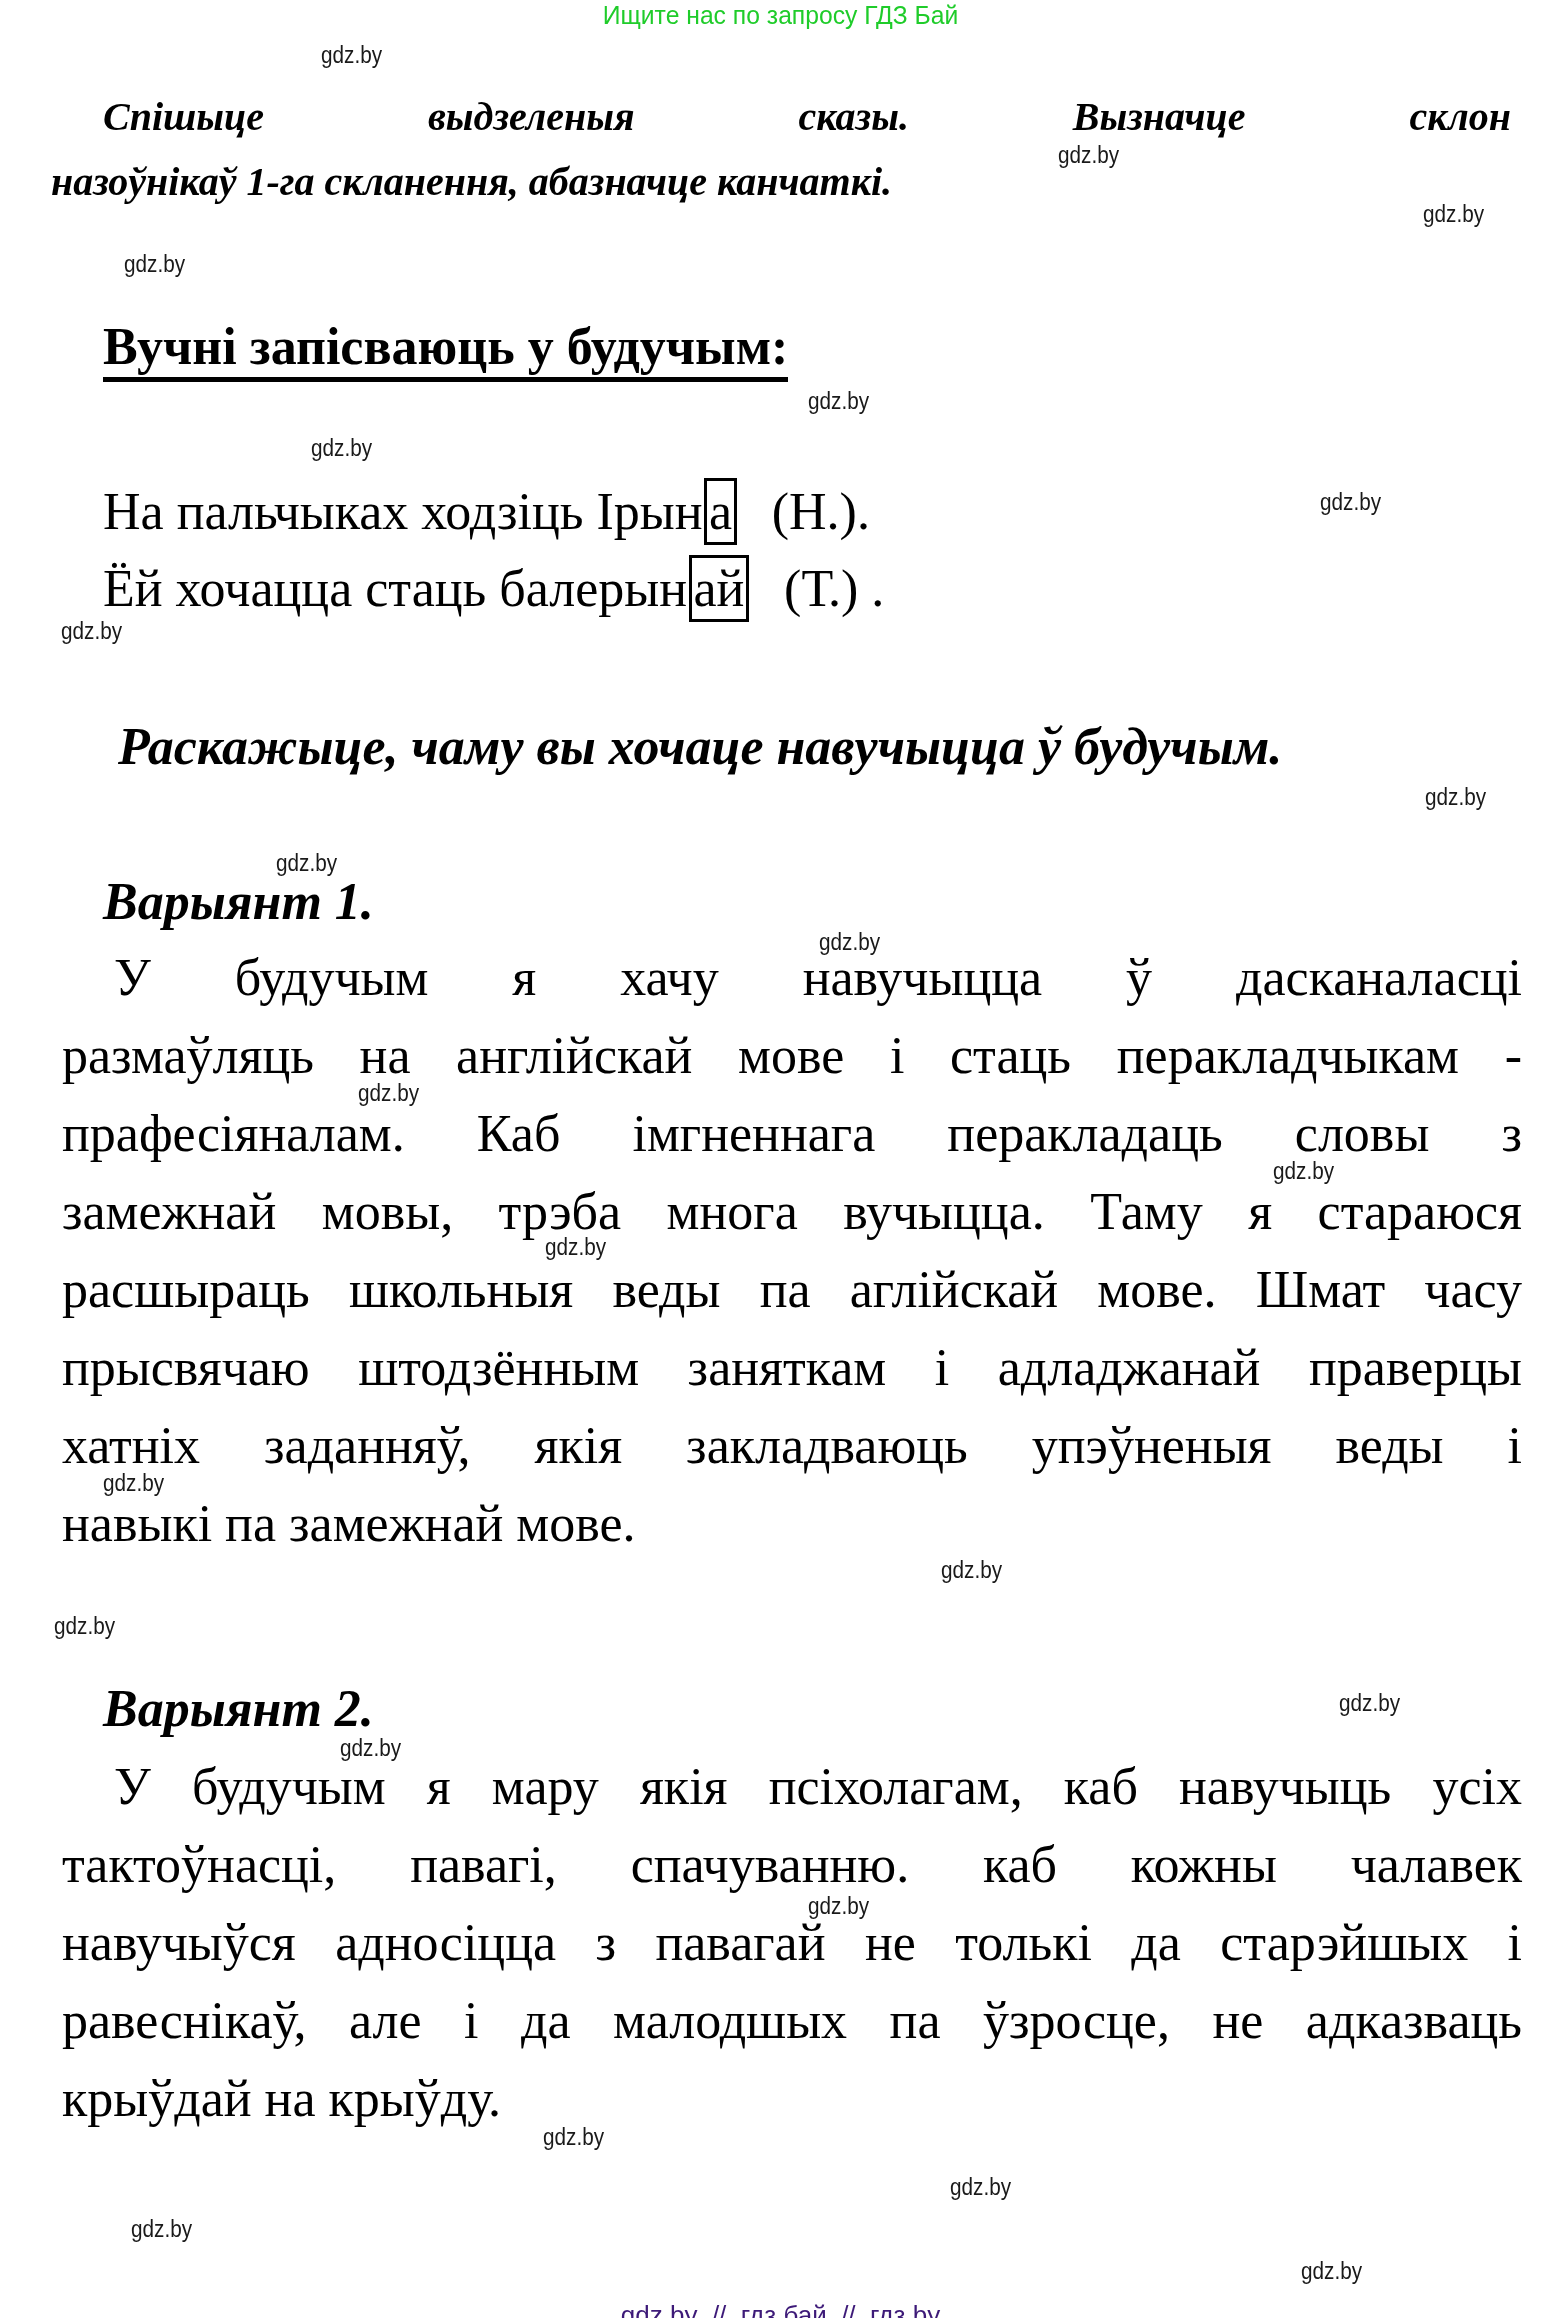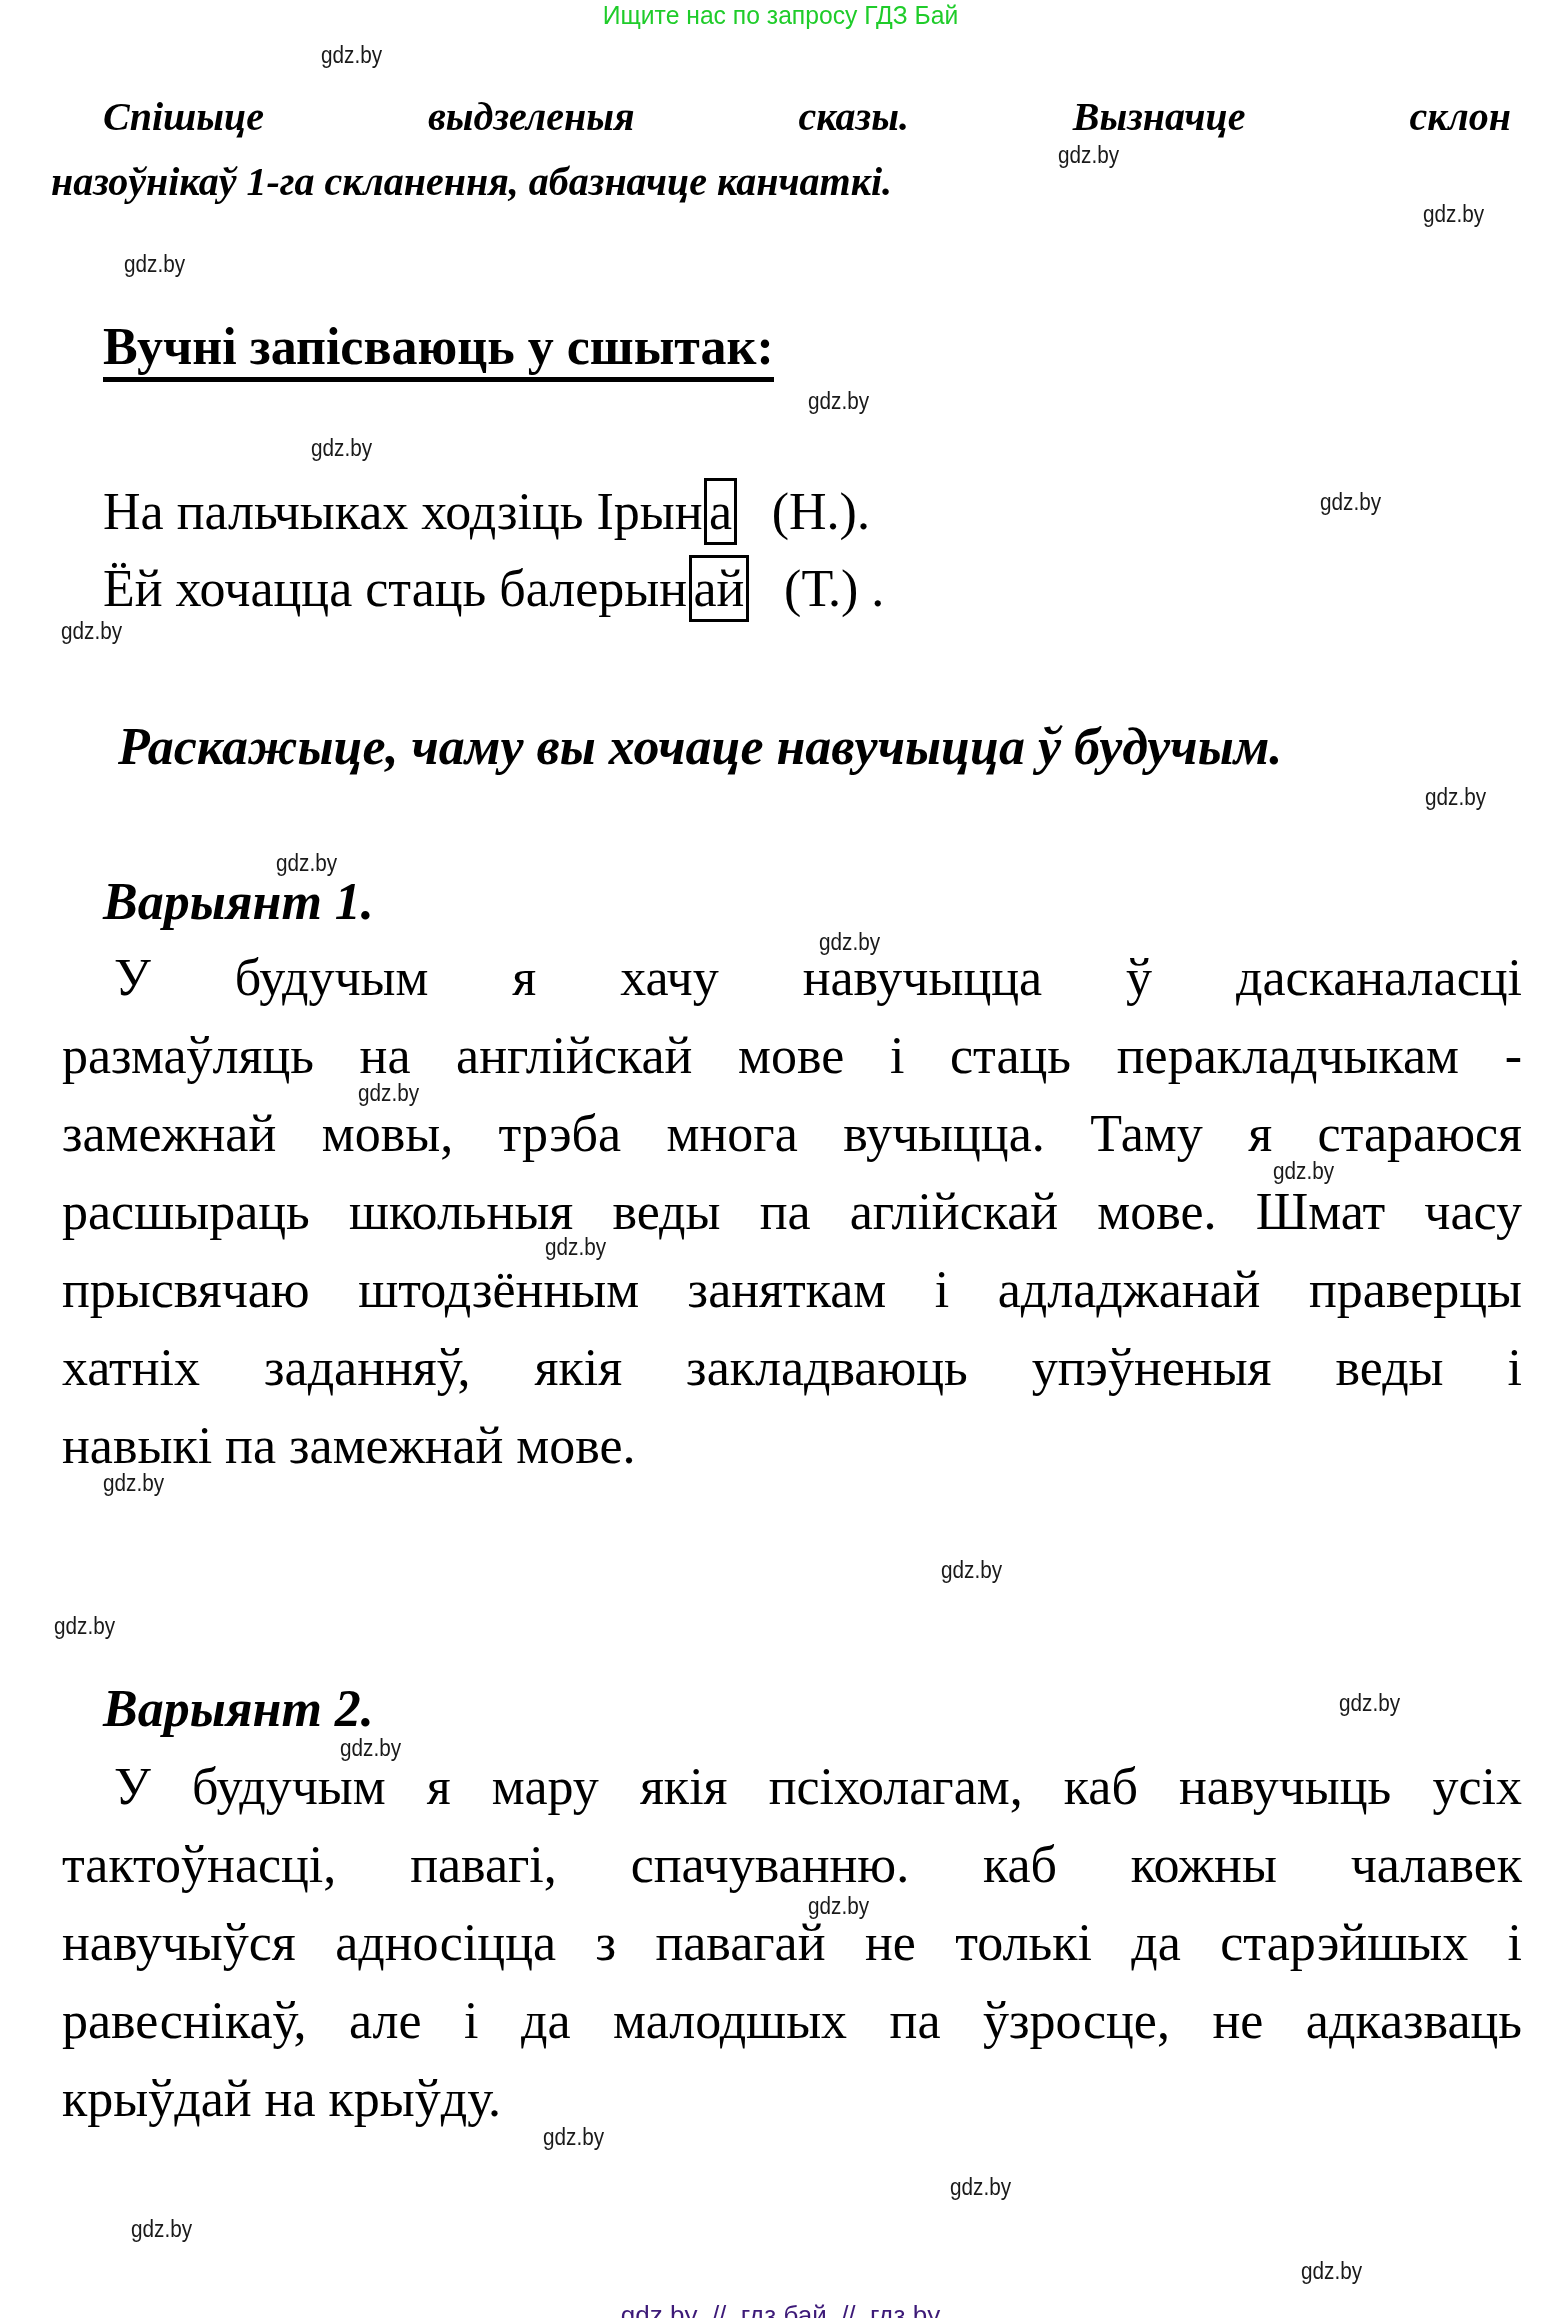--- a/index.html
+++ b/index.html
@@ -88,35 +88,36 @@
 <div class="wm" style="left:543px;top:2124px">gdz.by</div>
 <div class="wm" style="left:950px;top:2174px">gdz.by</div>
 <div class="wm" style="left:131px;top:2216px">gdz.by</div>
 <div class="wm" style="left:1301px;top:2258px">gdz.by</div>
 
 <div class="block task" style="top:84px">
   <span class="line" style="padding-left:52px">Спішыце выдзеленыя сказы. Вызначце склон</span>
   <span class="line last">назоўнікаў 1-га скланення, абазначце канчаткі.</span>
 </div>
 
-<div class="heading-u">Вучні запісваюць у сшытак:</div>
+<div class="heading-u">Вучні запісваюць у будучым:</div>
 
 <div class="sentence" style="top:478px">
   <span>На пальчыках ходзіць Ірын</span><span class="boxed">а</span><span class="case">(Н.).</span>
 </div>
 <div class="sentence" style="top:555px">
   <span>Ёй хочацца стаць балерын</span><span class="boxed">ай</span><span class="case">(Т.) .</span>
 </div>
 
 <div class="prompt">Раскажыце, чаму вы хочаце навучыцца ў будучым.</div>
 
 <div class="variant-title" style="top:869px">Варыянт 1.</div>
 <div class="para" style="top:939px">
   <span class="ln first">У будучым   я  хачу  навучыцца  ў  дасканаласці</span>
   <span class="ln">размаўляць на англійскай мове і стаць перакладчыкам -</span>
+  <span class="ln">прафесіяналам. Каб імгненнага перакладаць словы з</span>
   <span class="ln">замежнай мовы, трэба многа вучыцца. Таму я стараюся</span>
   <span class="ln">расшыраць школьныя веды па аглійскай мове. Шмат часу</span>
   <span class="ln">прысвячаю штодзённым заняткам і адладжанай праверцы</span>
   <span class="ln">хатніх заданняў, якія закладваюць упэўненыя веды і</span>
   <span class="ln last">навыкі па замежнай мове.</span>
 </div>
 
 <div class="variant-title" style="top:1676px">Варыянт 2.</div>
 <div class="para" style="top:1748px">
   <span class="ln first">У будучым я мару якія псіхолагам, каб навучыць усіх</span>

